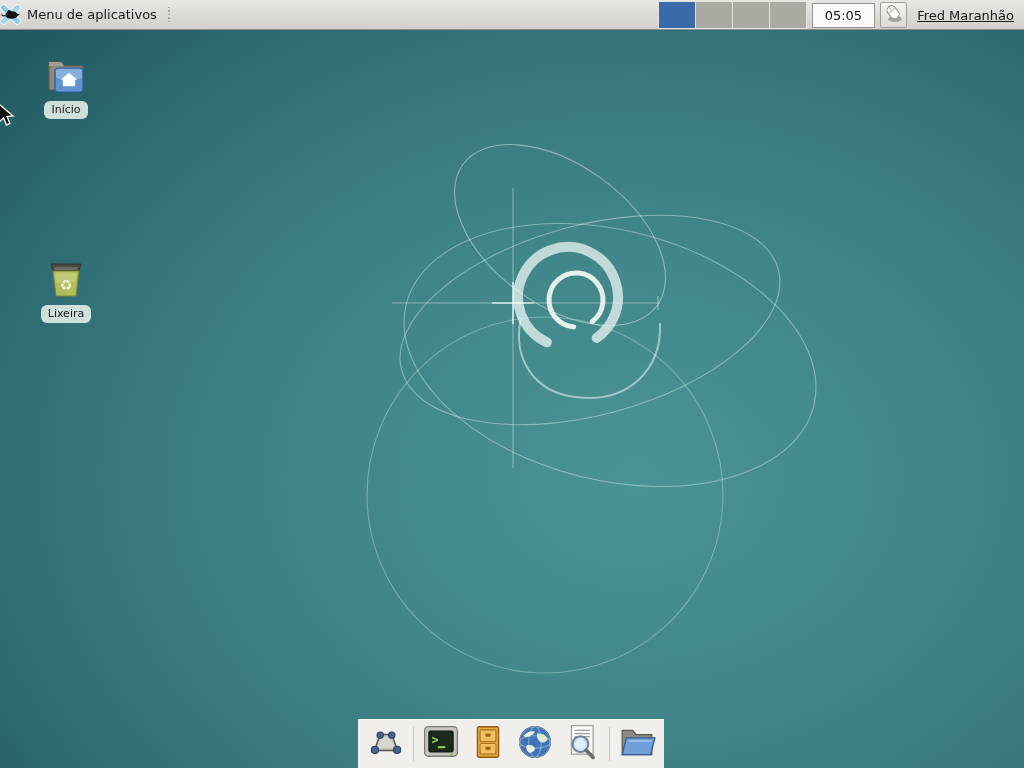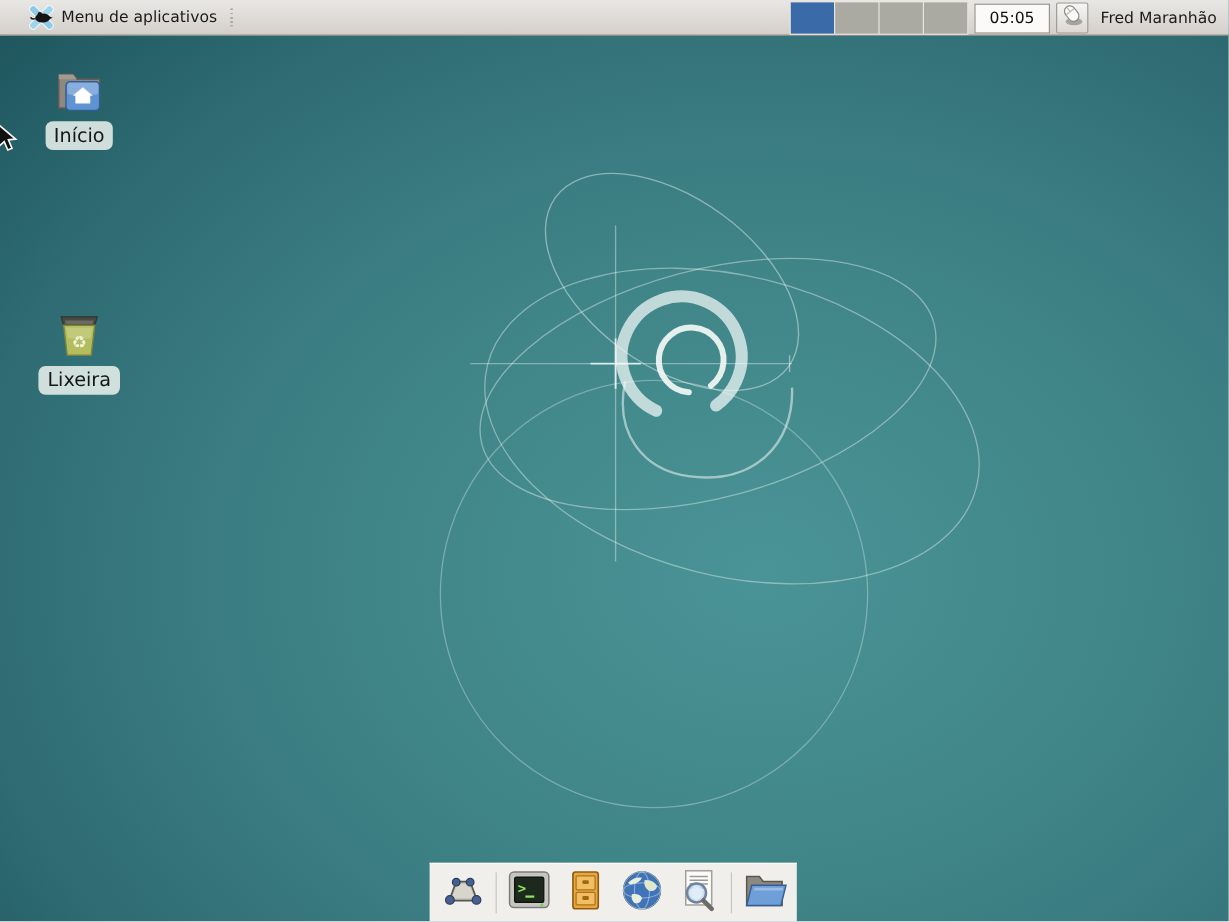--- a/index.html
+++ b/index.html
@@ -6,39 +6,39 @@
   html,body { width:1024px; height:768px; overflow:hidden; font-family:"DejaVu Sans", sans-serif; }
   #screen { position:relative; width:1024px; height:768px;
     background: radial-gradient(ellipse 900px 700px at 62% 62%, #4a9396 0%, #418789 32%, #3a7c81 52%, #2e6b72 74%, #215961 92%, #1d525c 100%);
   }
 
   
   .top-panel { position:absolute; top:0; left:0; width:1024px; height:30px;
     background:linear-gradient(#e9e7e4, #d3d0cb);
     border-bottom:1px solid #8f8c87;
     display:flex; align-items:center; color:#1a1a1a; font-size:13px; }
-  .menu-btn { display:flex; align-items:center; gap:6px; height:28px; padding:0 6px 0 24px; cursor:default; }
+  .menu-btn { display:flex; align-items:center; gap:6px; height:28px; padding:0 6px 0 0; cursor:default; }
   .menu-btn svg { display:block; }
   .grip { width:4px; height:15px; margin-left:4px;
     background-image:repeating-linear-gradient(to bottom, #a9a6a0 0 1.5px, rgba(0,0,0,0) 1.5px 3.5px);
     background-size:2px 100%; background-repeat:no-repeat; background-position:center; }
   .panel-right { position:absolute; right:6px; top:0; height:30px; display:flex; align-items:center; gap:5px; }
   .pager { display:flex; align-items:center; height:28px; gap:1px; background:#e6e4e0; padding:1px; }
   .ws { width:36px; height:26px; background:#abaaa2; }
   .ws.active { background:#3a6aa8; }
   .clock-box { height:25px; min-width:45px; padding:0 12px; display:flex; align-items:center; justify-content:center;
     background:#fbfaf8; border:1px solid #97948f; font-size:13px; color:#111; }
   .session-btn { width:27px; height:26px; display:flex; align-items:center; justify-content:center;
     background:linear-gradient(#f6f5f3, #dcd9d4); border:1px solid #a09d98; border-radius:2px; }
-  .user-name { padding:0 4px 0 5px; white-space:nowrap; }
+  .user-name { padding:0 4px 0 5px; white-space:nowrap;text-decoration:underline; }
 
   
   .desk-icon { position:absolute; left:6px; width:120px; display:flex; flex-direction:column; align-items:center; cursor:default; }
   .desk-icon .glyph { height:42px; display:flex; align-items:flex-end; justify-content:center; }
-  .icon-label { margin-top:5px; background:rgba(230,239,234,0.88); color:#161616; font-size:16px;
+  .icon-label { margin-top:5px; background:rgba(230,239,234,0.88); color:#161616; font-size:11px;
     padding:2px 7px 3px; border-radius:6px; white-space:nowrap; }
 
   
   .dock { position:absolute; left:358px; bottom:0; width:306px; height:49px;
     background:#f1efec; border-top:1px solid #fbfaf8;
     display:flex; align-items:center; justify-content:center; gap:7px; }
   .dock-item { width:40px; height:42px; display:flex; align-items:center; justify-content:center; }
   .dock-sep { width:1px; height:34px; background:#c8c6c1; }
 
   

